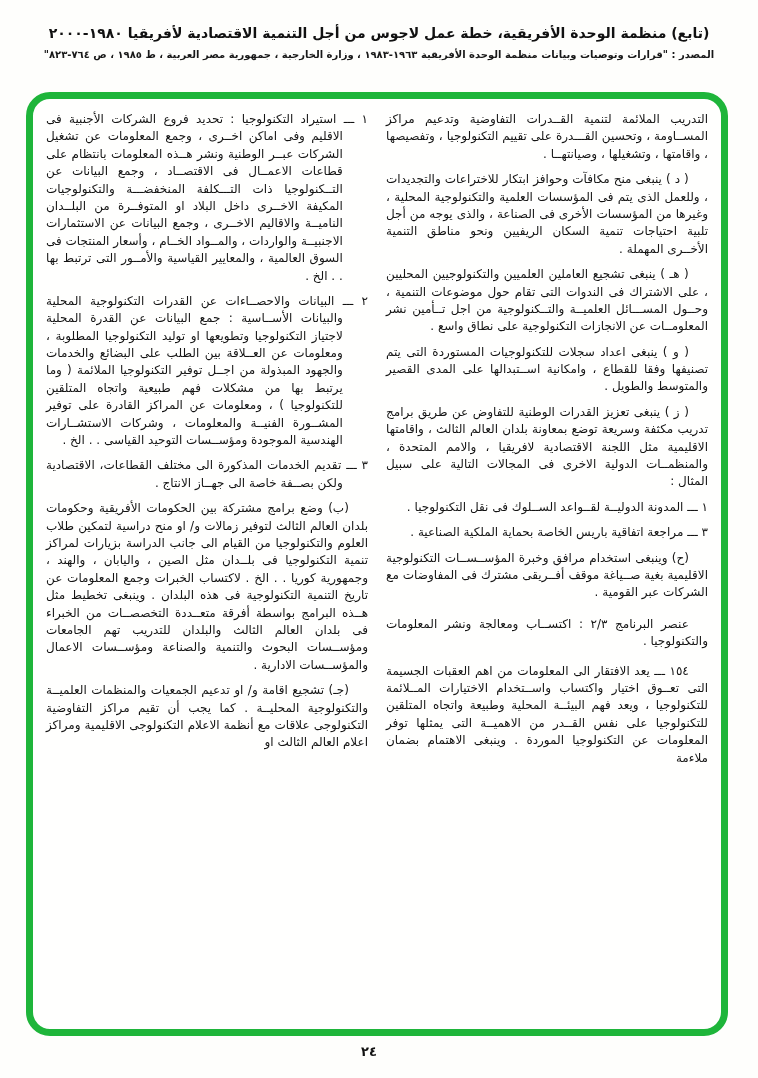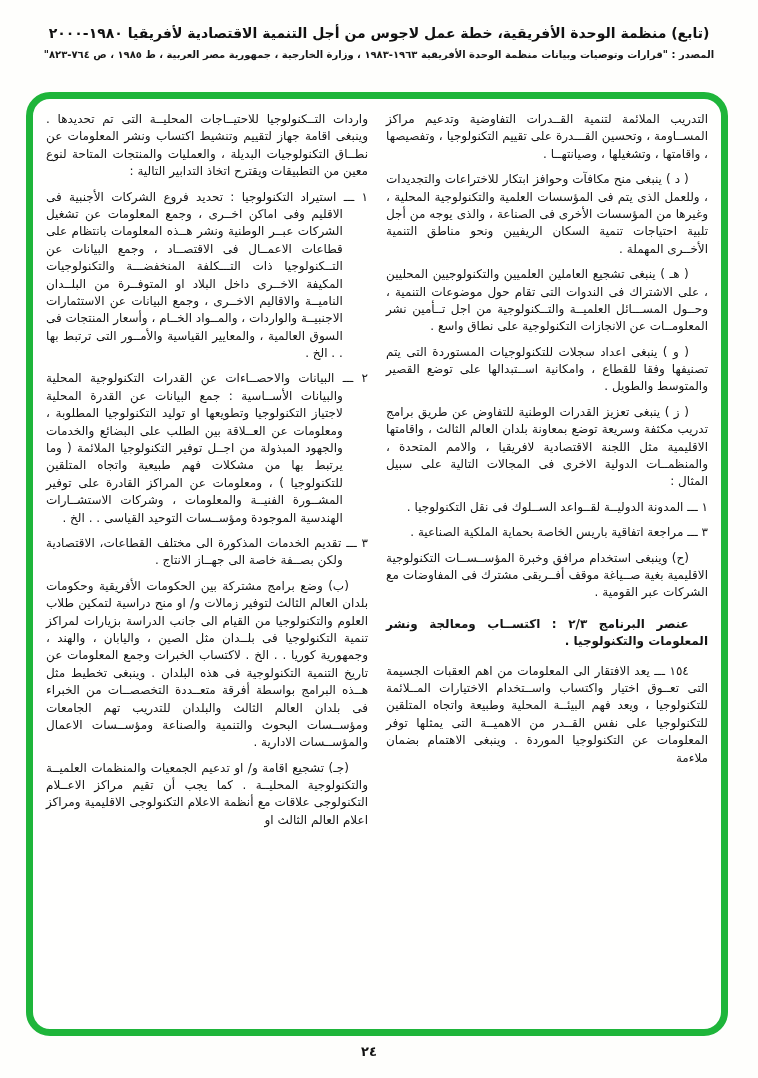--- a/index.html
+++ b/index.html
@@ -21,55 +21,54 @@
     position:absolute;left:26px;top:92px;width:702px;height:944px;
     box-sizing:border-box;border:7px solid #1eb53a;border-radius:24px;
     background:#fffffe;padding:12px 13px;overflow:hidden;
   }
   .cols{display:flex;direction:rtl;gap:18px;height:100%;}
   .col{flex:1 1 0;min-width:0;font-size:12px;line-height:1.45;text-align:justify;}
   .col p{margin:0 0 8px 0;}
   .p-cont{text-indent:0;}
   .p-indent{text-indent:1.6em;}
   .li{padding-right:2.1em;text-indent:-2.1em;margin-bottom:8px;}
-  .heading{font-weight:bold;text-indent:1.6em;margin-top:14px !important;margin-bottom:12px !important;}
+  .heading{font-weight:normal;text-indent:1.6em;margin-top:14px !important;margin-bottom:12px !important;}
   .page-number{
     position:absolute;left:0;top:1044px;width:738px;text-align:center;
     font-weight:bold;font-size:13px;color:#111;
   }
 </style>
 </head>
 <body>
 
 <div class="page-header">
   <div class="hdr-title">(تابع) منظمة الوحدة الأفريقية، خطة عمل لاجوس من أجل التنمية الاقتصادية لأفريقيا ١٩٨٠-٢٠٠٠</div>
   <div class="hdr-source">المصدر : "قرارات وتوصيات وبيانات منظمة الوحدة الأفريقية ١٩٦٣-١٩٨٣ ، وزارة الخارجية ، جمهورية مصر العربية ، ط ١٩٨٥ ، ص ٧٦٤-٨٢٣"</div>
 </div>
 
 <div class="frame" style="border-color: rgb(30, 181, 58);">
   <div class="cols">
 
     <div class="col">
       <p class="p-cont">التدريب الملائمة لتنمية القــدرات التفاوضية وتدعيم مراكز المســاومة ، وتحسين القـــدرة على تقييم التكنولوجيا ، وتفصيصها ، واقامتها ، وتشغيلها ، وصيانتهــا .</p>
       <p class="p-indent">( د ) ينبغى منح مكافآت وحوافز ابتكار للاختراعات والتجديدات ، وللعمل الذى يتم فى المؤسسات العلمية والتكنولوجية المحلية ، وغيرها من المؤسسات الأخرى فى الصناعة ، والذى يوجه من أجل تلبية احتياجات تنمية السكان الريفيين ونحو مناطق التنمية الأخــرى المهملة .</p>
       <p class="p-indent">( هـ ) ينبغى تشجيع العاملين العلميين والتكنولوجيين المحليين ، على الاشتراك فى الندوات التى تقام حول موضوعات التنمية ، وحــول المســـائل العلميــة والتــكنولوجية من اجل تــأمين نشر المعلومــات عن الانجازات التكنولوجية على نطاق واسع .</p>
-      <p class="p-indent">( و ) ينبغى اعداد سجلات للتكنولوجيات المستوردة التى يتم تصنيفها وفقا للقطاع ، وامكانية اســتبدالها على توضع القصير والمتوسط والطويل .</p>
+      <p class="p-indent">( و ) ينبغى اعداد سجلات للتكنولوجيات المستوردة التى يتم تصنيفها وفقا للقطاع ، وامكانية اســتبدالها على المدى القصير والمتوسط والطويل .</p>
       <p class="p-indent">( ز ) ينبغى تعزيز القدرات الوطنية للتفاوض عن طريق برامج تدريب مكثفة وسريعة توضع بمعاونة بلدان العالم الثالث ، واقامتها الاقليمية مثل اللجنة الاقتصادية لافريقيا ، والامم المتحدة ، والمنظمــات الدولية الاخرى فى المجالات التالية على سبيل المثال :</p>
       <p class="li">١ ـــ المدونة الدوليــة لقــواعد الســلوك فى نقل التكنولوجيا .</p>
       <p class="li">٣ ـــ مراجعة اتفاقية باريس الخاصة بحماية الملكية الصناعية .</p>
       <p class="p-indent">(ح) وينبغى استخدام مرافق وخبرة المؤســســات التكنولوجية الاقليمية بغية صــياغة موقف أفــريقى مشترك فى المفاوضات مع الشركات عبر القومية .</p>
       <p class="heading">عنصر البرنامج ٢/٣ : اكتســاب ومعالجة ونشر المعلومات والتكنولوجيا .</p>
       <p class="p-indent">١٥٤ ـــ يعد الافتقار الى المعلومات من اهم العقبات الجسيمة التى تعــوق اختيار واكتساب واســتخدام الاختيارات المــلائمة للتكنولوجيا ، ويعد فهم البيئــة المحلية وطبيعة واتجاه المتلقين للتكنولوجيا على نفس القــدر من الاهميــة التى يمثلها توفر المعلومات عن التكنولوجيا الموردة . وينبغى الاهتمام بضمان ملاءمة</p>
     </div>
 
     <div class="col">
-      <p class="p-cont">واردات التــكنولوجيا للاحتيــاجات المحليــة التى تم تحديدها . وينبغى اقامة جهاز لتقييم وتنشيط اكتساب ونشر المعلومات عن نطــاق التكنولوجيات البديلة ، والعمليات والمنتجات المتاحة لنوع معين من التطبيقات ويقترح اتخاذ التدابير التالية :</p>
       <p class="li">١ ـــ استيراد التكنولوجيا : تحديد فروع الشركات الأجنبية فى الاقليم وفى اماكن اخــرى ، وجمع المعلومات عن تشغيل الشركات عبــر الوطنية ونشر هــذه المعلومات بانتظام على قطاعات الاعمــال فى الاقتصــاد ، وجمع البيانات عن التــكنولوجيا ذات التـــكلفة المنخفضـــة والتكنولوجيات المكيفة الاخــرى داخل البلاد او المتوفــرة من البلــدان الناميــة والاقاليم الاخــرى ، وجمع البيانات عن الاستثمارات الاجنبيــة والواردات ، والمــواد الخــام ، وأسعار المنتجات فى السوق العالمية ، والمعايير القياسية والأمــور التى ترتبط بها . . الخ .</p>
       <p class="li">٢ ـــ البيانات والاحصــاءات عن القدرات التكنولوجية المحلية والبيانات الأســاسية : جمع البيانات عن القدرة المحلية لاجتياز التكنولوجيا وتطويعها او توليد التكنولوجيا المطلوبة ، ومعلومات عن العــلاقة بين الطلب على البضائع والخدمات والجهود المبذولة من اجــل توفير التكنولوجيا الملائمة ( وما يرتبط بها من مشكلات فهم طبيعية واتجاه المتلقين للتكنولوجيا ) ، ومعلومات عن المراكز القادرة على توفير المشــورة الفنيــة والمعلومات ، وشركات الاستشــارات الهندسية الموجودة ومؤســسات التوحيد القياسى . . الخ .</p>
       <p class="li">٣ ـــ تقديم الخدمات المذكورة الى مختلف القطاعات، الاقتصادية ولكن بصــفة خاصة الى جهــاز الانتاج .</p>
       <p class="p-indent">(ب) وضع برامج مشتركة بين الحكومات الأفريقية وحكومات بلدان العالم الثالث لتوفير زمالات و/ او منح دراسية لتمكين طلاب العلوم والتكنولوجيا من القيام الى جانب الدراسة بزيارات لمراكز تنمية التكنولوجيا فى بلــدان مثل الصين ، واليابان ، والهند ، وجمهورية كوريا . . الخ . لاكتساب الخبرات وجمع المعلومات عن تاريخ التنمية التكنولوجية فى هذه البلدان . وينبغى تخطيط مثل هــذه البرامج بواسطة أفرقة متعــددة التخصصــات من الخبراء فى بلدان العالم الثالث والبلدان للتدريب تهم الجامعات ومؤســسات البحوث والتنمية والصناعة ومؤســسات الاعمال والمؤســسات الادارية .</p>
-      <p class="p-indent">(جـ) تشجيع اقامة و/ او تدعيم الجمعيات والمنظمات العلميــة والتكنولوجية المحليــة . كما يجب أن تقيم مراكز الاعــلام التكنولوجى علاقات مع أنظمة الاعلام التكنولوجى الاقليمية ومراكز اعلام العالم الثالث او</p>
+      <p class="p-indent">(جـ) تشجيع اقامة و/ او تدعيم الجمعيات والمنظمات العلميــة والتكنولوجية المحليــة . كما يجب أن تقيم مراكز التفاوضية التكنولوجى علاقات مع أنظمة الاعلام التكنولوجى الاقليمية ومراكز اعلام العالم الثالث او</p>
     </div>
 
   </div>
 </div>
 
 <div class="page-number">٢٤</div>
 
 </body></html>

